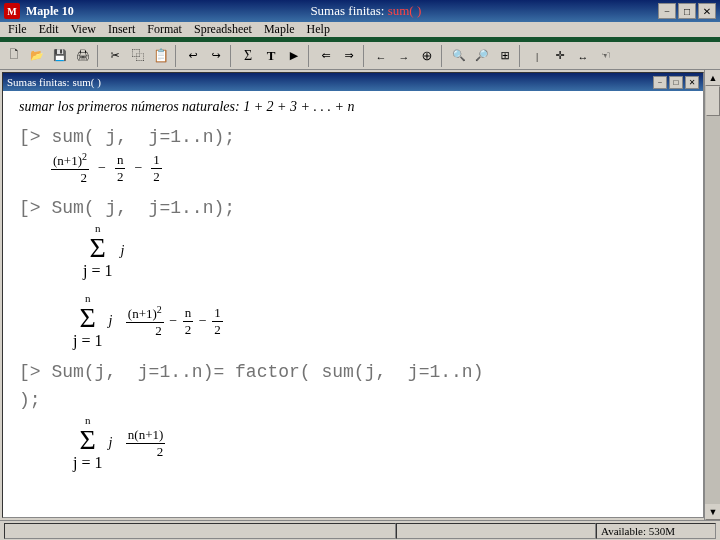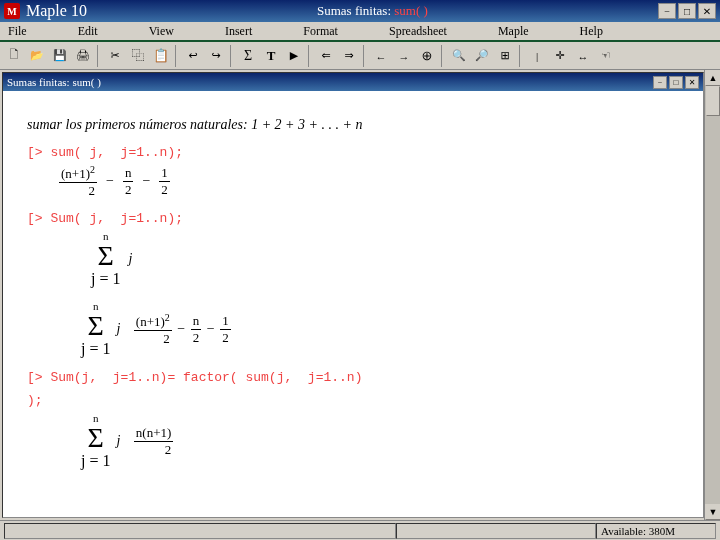--- a/index.html
+++ b/index.html
@@ -48,23 +48,22 @@
       display: flex; align-items: center; justify-content: center;
       font-size: 10px; cursor: pointer; color: black;
     }
 
     
     .menu-bar {
       background: #d4d0c8;
       height: 20px;
       display: flex;
       align-items: center;
-      border-bottom: 2px solid #14532d;
+      border-bottom: 5px solid #14532d;
       padding: 0 2px;
-      gap: 39px;
     }
     .menu-item {
       font-size: 12px;
       padding: 1px 6px;
       cursor: pointer;
       white-space: nowrap;
     }
 
     
     .toolbar {
@@ -159,33 +158,32 @@
       border: 1px inset #888;
       height: 16px;
       padding: 0 4px;
       display: flex; align-items: center;
       font-size: 11px;
     }
     .status-segment.wide { flex: 1; }
 
     
     .maple-content {
-      padding: 8px 24px;
+      padding: 8px 16px;
       font-family: 'Times New Roman', serif;
-      margin-top: 18px;
     }
     .intro-text {
       font-size: 14px;
       margin-bottom: 12px;
       font-style: italic;
     }
     .cmd-line {
-      color: #ef4444;
+      color: #737373;
       font-family: 'Courier New', monospace;
-      font-size: 13px;
+      font-size: 18px;
       margin: 8px 0 4px 0;
     }
     .math-result {
       margin: 4px 0 12px 30px;
       font-size: 14px;
     }
     .frac {
       display: inline-flex;
       flex-direction: column;
       align-items: flex-end;
@@ -211,21 +209,21 @@
       vertical-align: middle;
     }
     sup { font-size: 10px; vertical-align: super; }
   </style>
 </head>
 <body>
 
 <div class="title-bar">
   <div class="title-bar-left">
     <div class="title-bar-icon">M</div>
-    <span style="font-size:16px;">Maple 10</span>
+    <span style="font-size:12px;font-weight:bold;">Maple 10</span>
   </div>
   <span class="title-text">
     <span>Sumas finitas:</span>&nbsp;<span class="title-highlight">sum( )</span>
   </span>
   <div class="title-controls">
     <div class="title-btn">−</div>
     <div class="title-btn">□</div>
     <div class="title-btn">✕</div>
   </div>
 </div>
@@ -371,14 +369,14 @@
     <div class="scroll-track">
       <div class="scroll-thumb"></div>
     </div>
     <div class="scroll-btn">▼</div>
   </div>
 </div>
 
 <div class="status-bar">
   <div class="status-segment wide"></div>
   <div class="status-segment" style="width:200px;"></div>
-  <div class="status-segment" style="width:120px;">Available: 380M</div>
+  <div class="status-segment" style="width:120px;">Available: 530M</div>
 </div>
 
 </body></html>

